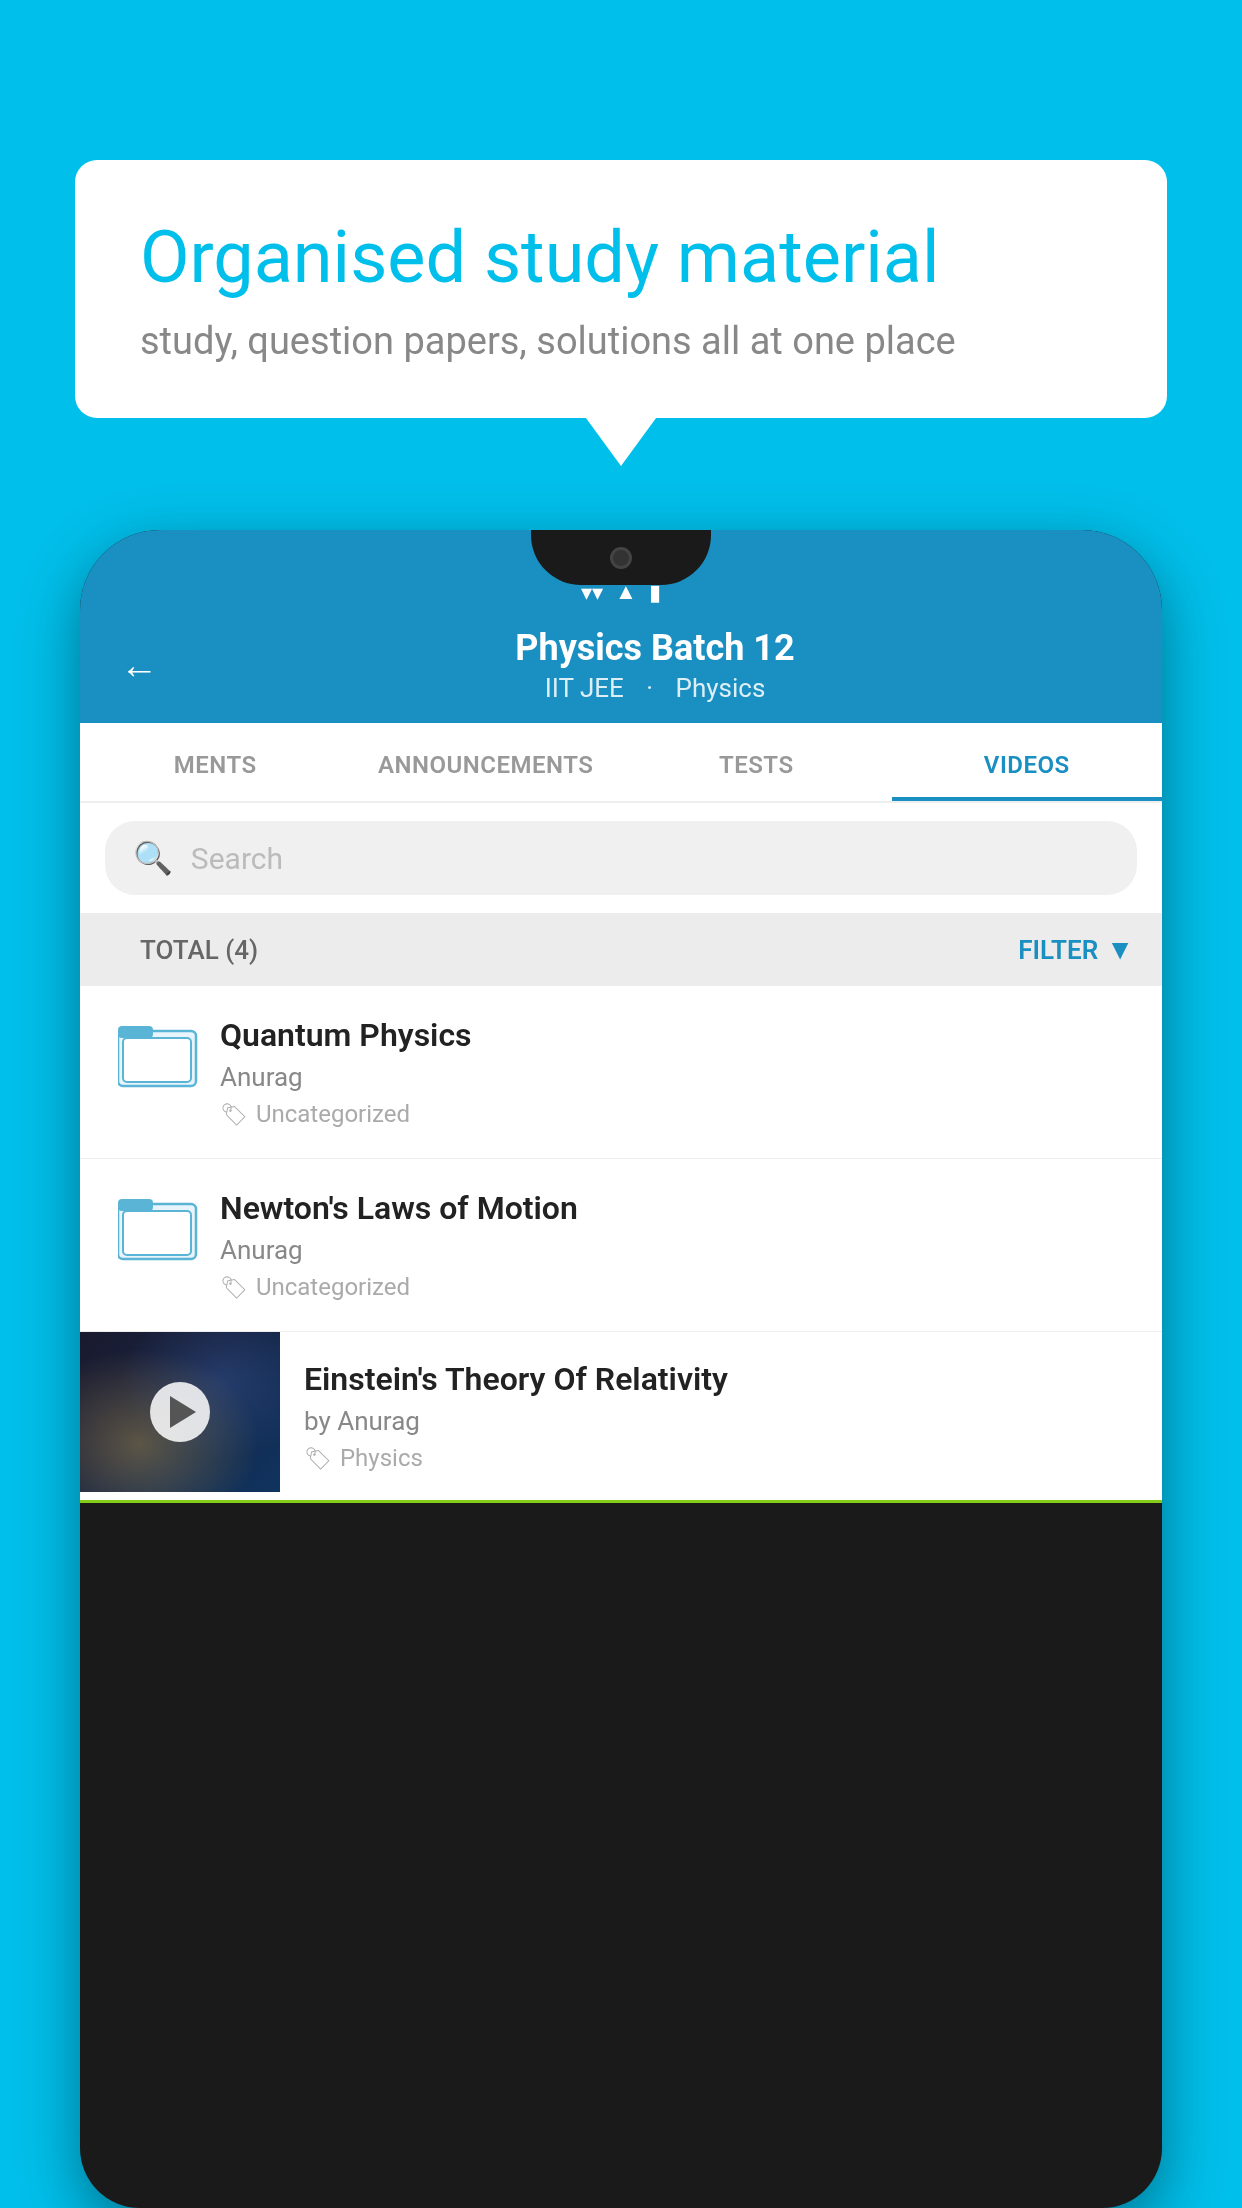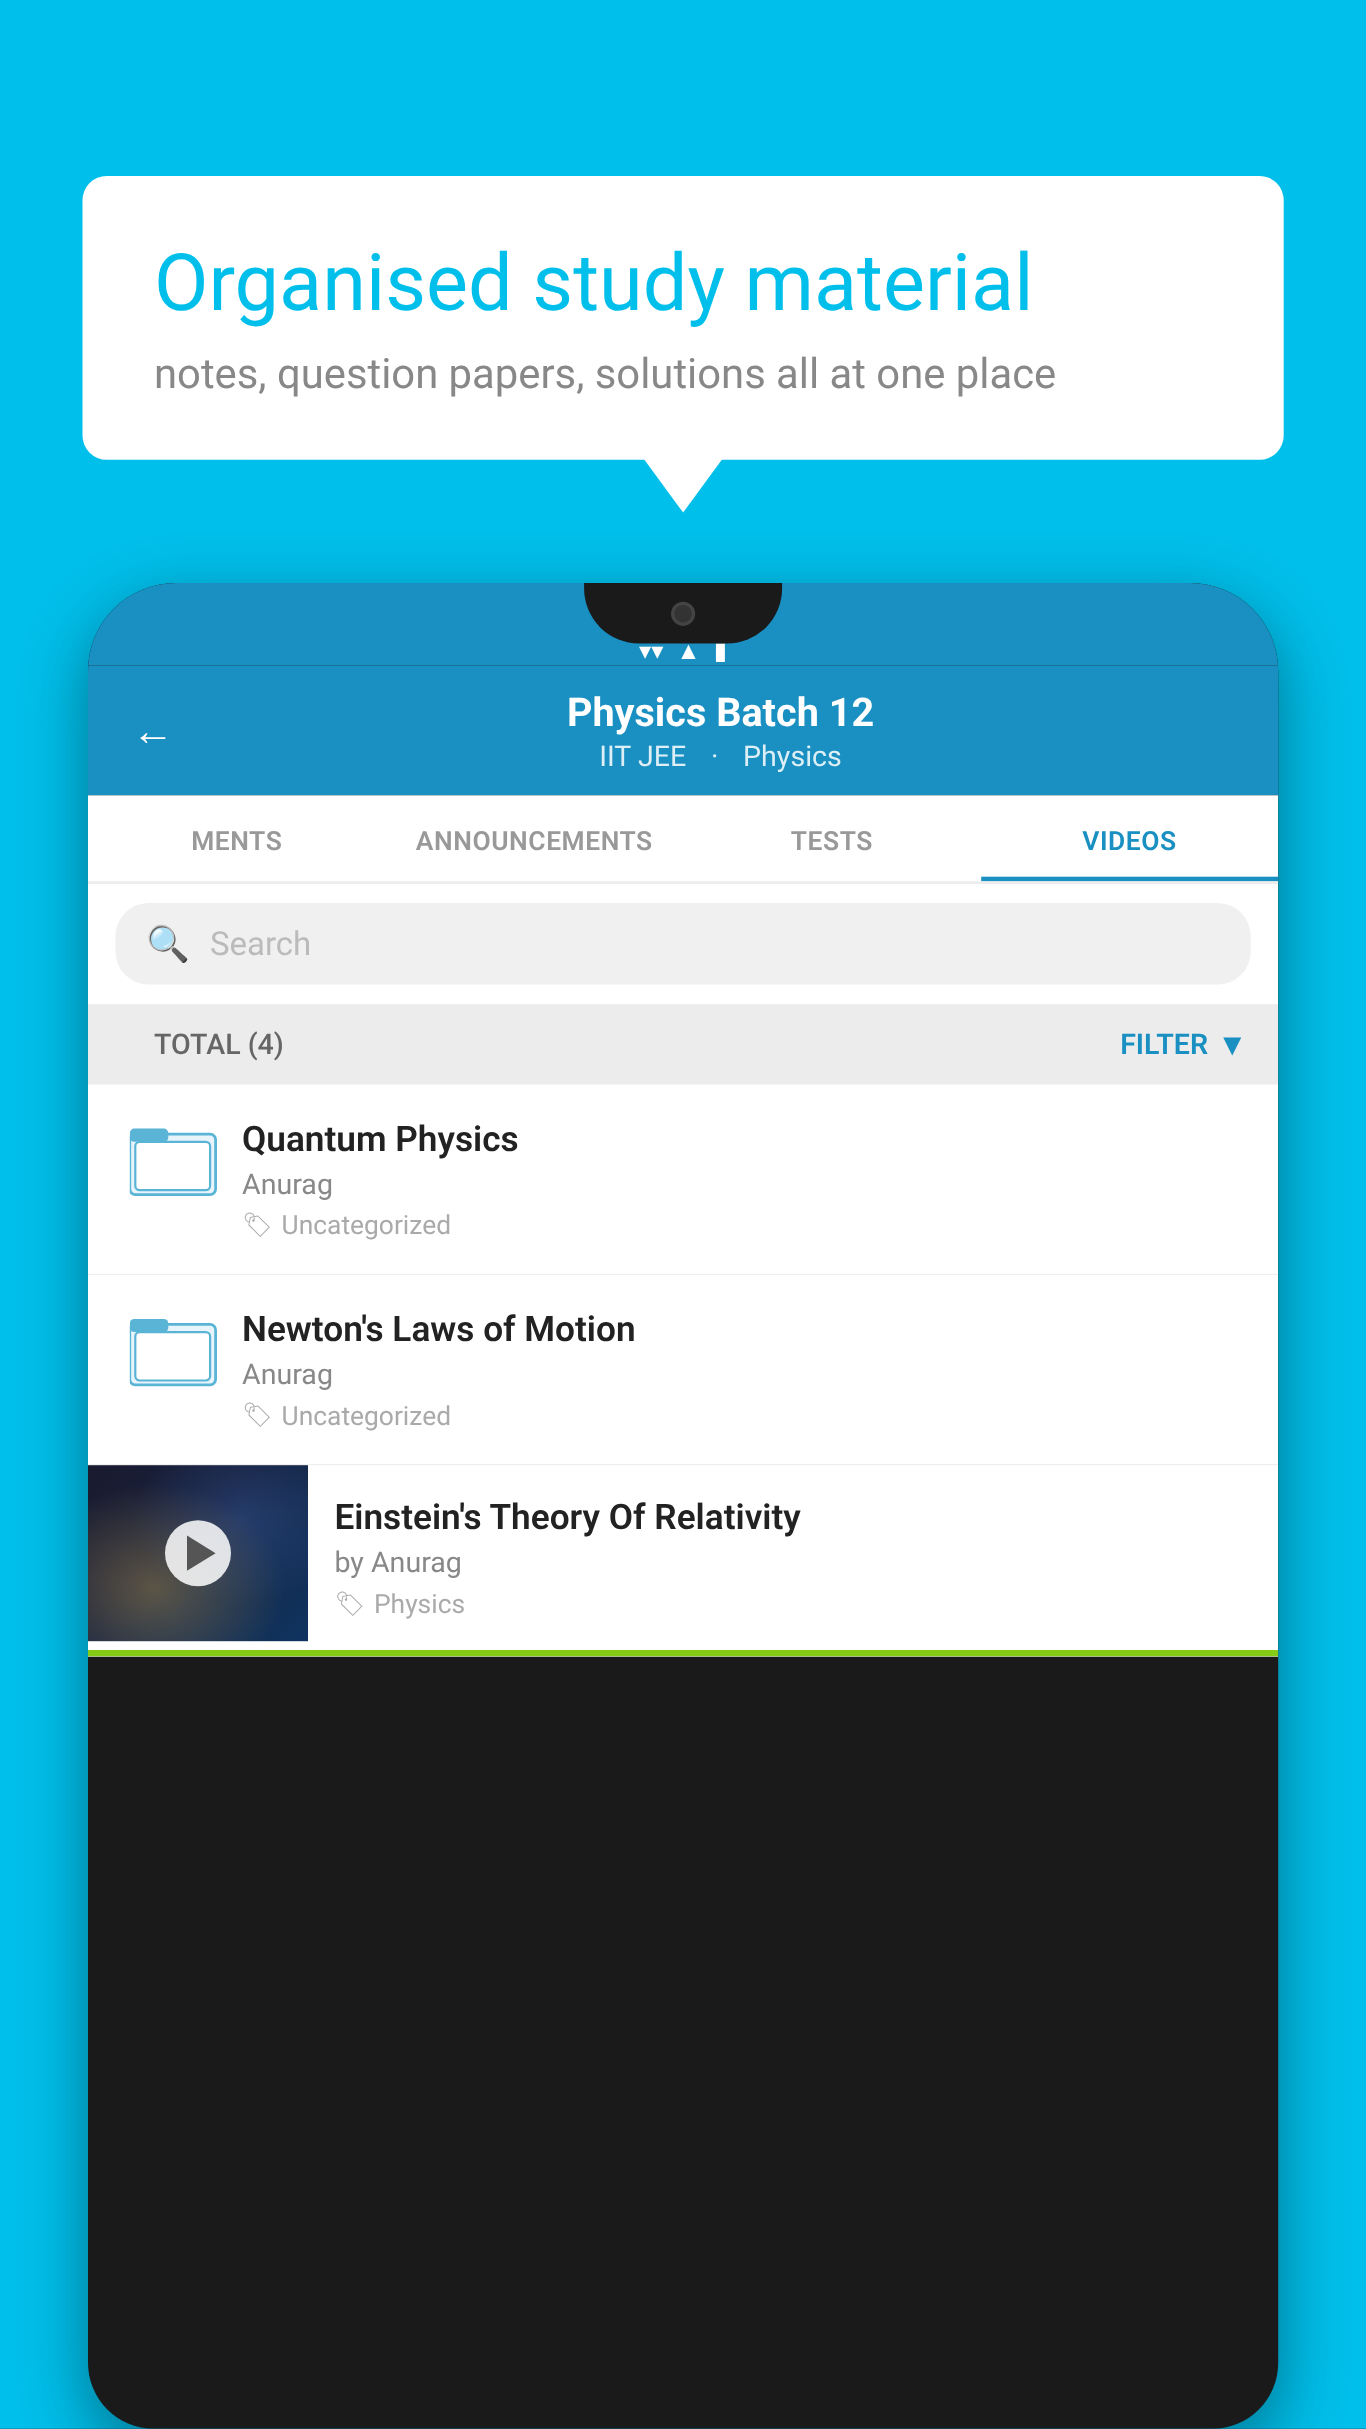--- a/index.html
+++ b/index.html
@@ -272,21 +272,21 @@
     }
     .tag-icon {
       font-size: 22px;
     }
 
     
     .einstein-item {
       display: flex;
       align-items: flex-start;
       padding: 0;
-      border-bottom: 6px solid #84cc16;
+      border-bottom: 3px solid #84cc16;
       gap: 0;
     }
     .einstein-thumb {
       width: 200px;
       height: 160px;
       flex-shrink: 0;
       background: linear-gradient(135deg, #1a1a2e 0%, #16213e 40%, #0f3460 100%);
       position: relative;
       overflow: hidden;
       display: flex;
@@ -340,21 +340,21 @@
       color: #aaa;
       font-size: 24px;
     }
   </style>
 </head>
 <body>
 
 <div class="speech-bubble-container">
   <div class="speech-bubble">
     <div class="bubble-title">Organised study material</div>
-    <div class="bubble-subtitle">notes, question papers, solutions all at one place</div>
+    <div class="bubble-subtitle">study, question papers, solutions all at one place</div>
   </div>
 </div>
 
 <div class="phone-frame">
 
   <div class="phone-status-bar">
     <div class="status-time">14:29</div>
     <div class="notch">
       <div class="camera-dot"></div>
     </div>

